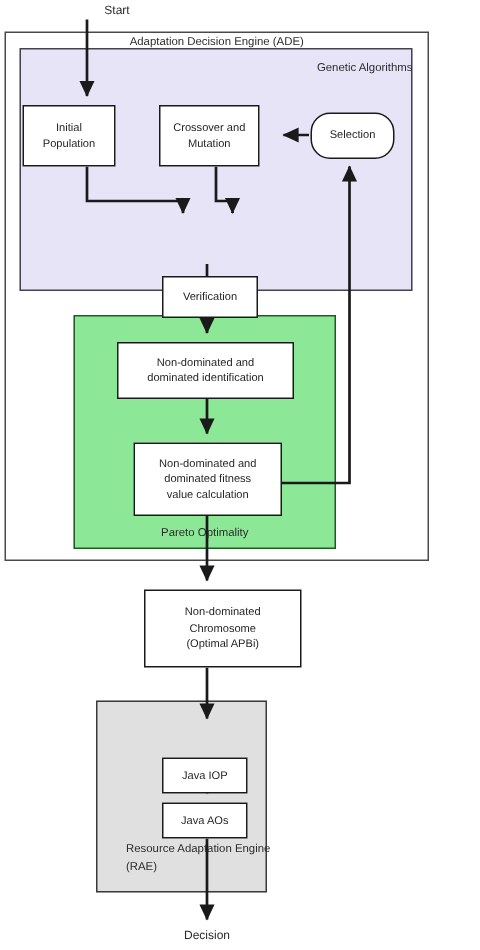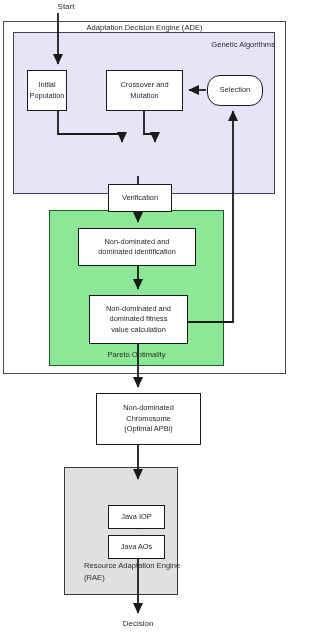--- a/index.html
+++ b/index.html
@@ -107,29 +107,29 @@
     display: flex;
     align-items: center;
     justify-content: center;
     text-align: center;
     font-size: 7.4px;
     color: #1f1f1f;
     line-height: 10.5px;
     padding: 1px 2px;
   }
   #node-initial-population {
-    left: 27px;
+    left: 15px;
     top: 70px;
-    width: 40px;
+    width: 62px;
     height: 41px;
   }
   #node-crossover-mutation {
     left: 106px;
     top: 70px;
-    width: 77px;
+    width: 67px;
     height: 41px;
   }
   #node-selection {
     left: 207px;
     top: 75px;
     width: 56px;
     height: 31px;
     border-radius: 13px;
   }
   #node-verification {
@@ -171,21 +171,21 @@
     height: 24px;
   }
   
   .free-label {
     position: absolute;
     font-size: 8px;
     color: #2b2b2b;
     white-space: nowrap;
   }
   #label-start {
-    left: 36px;
+    left: 48px;
     top: 2px;
     width: 60px;
     text-align: center;
   }
   #label-decision {
     left: 108px;
     top: 619px;
     width: 60px;
     text-align: center;
   }

